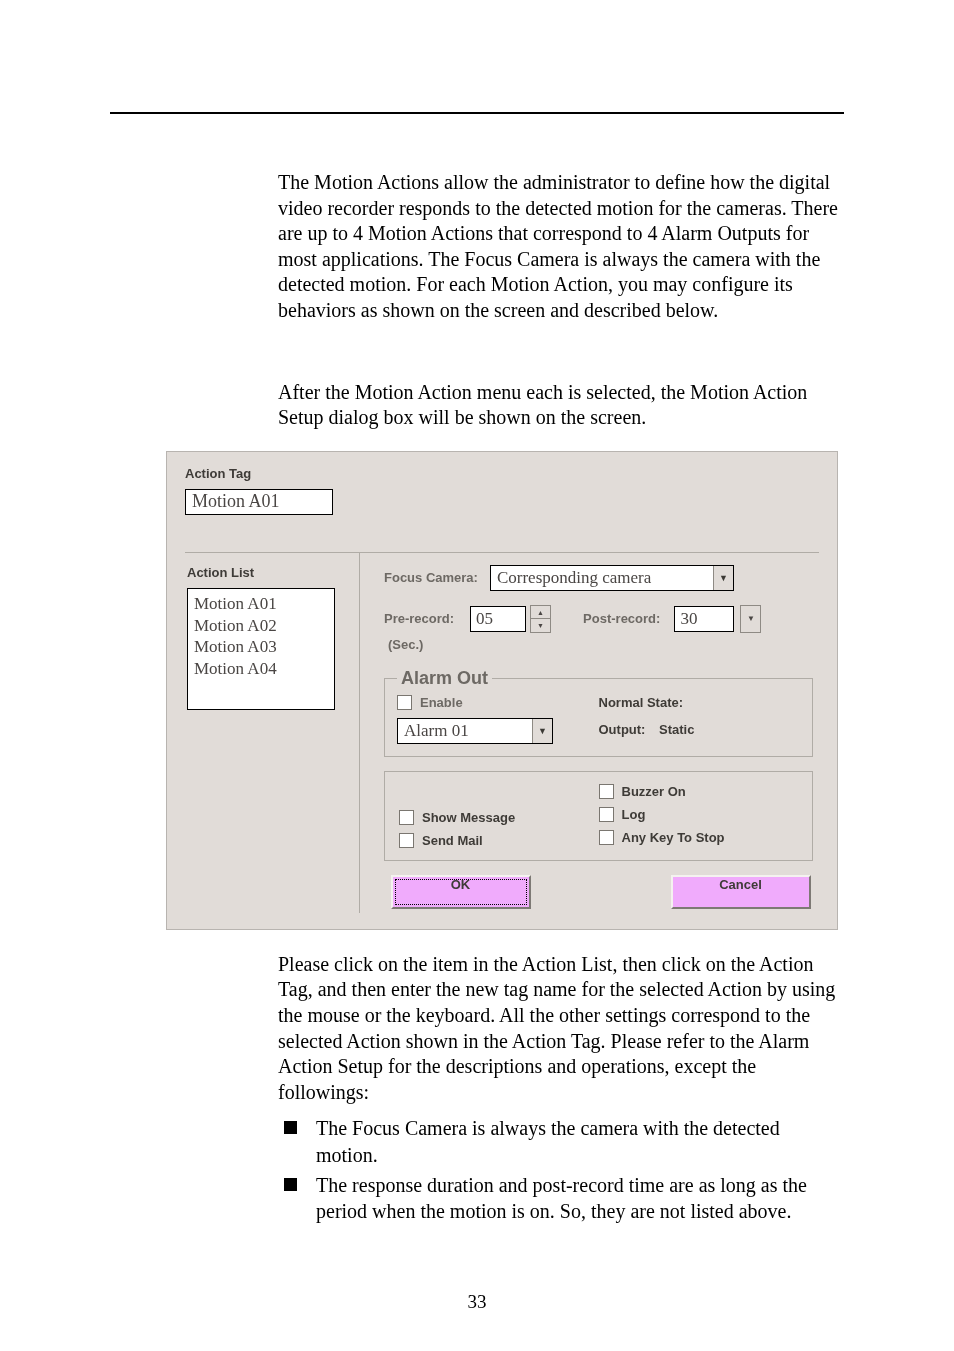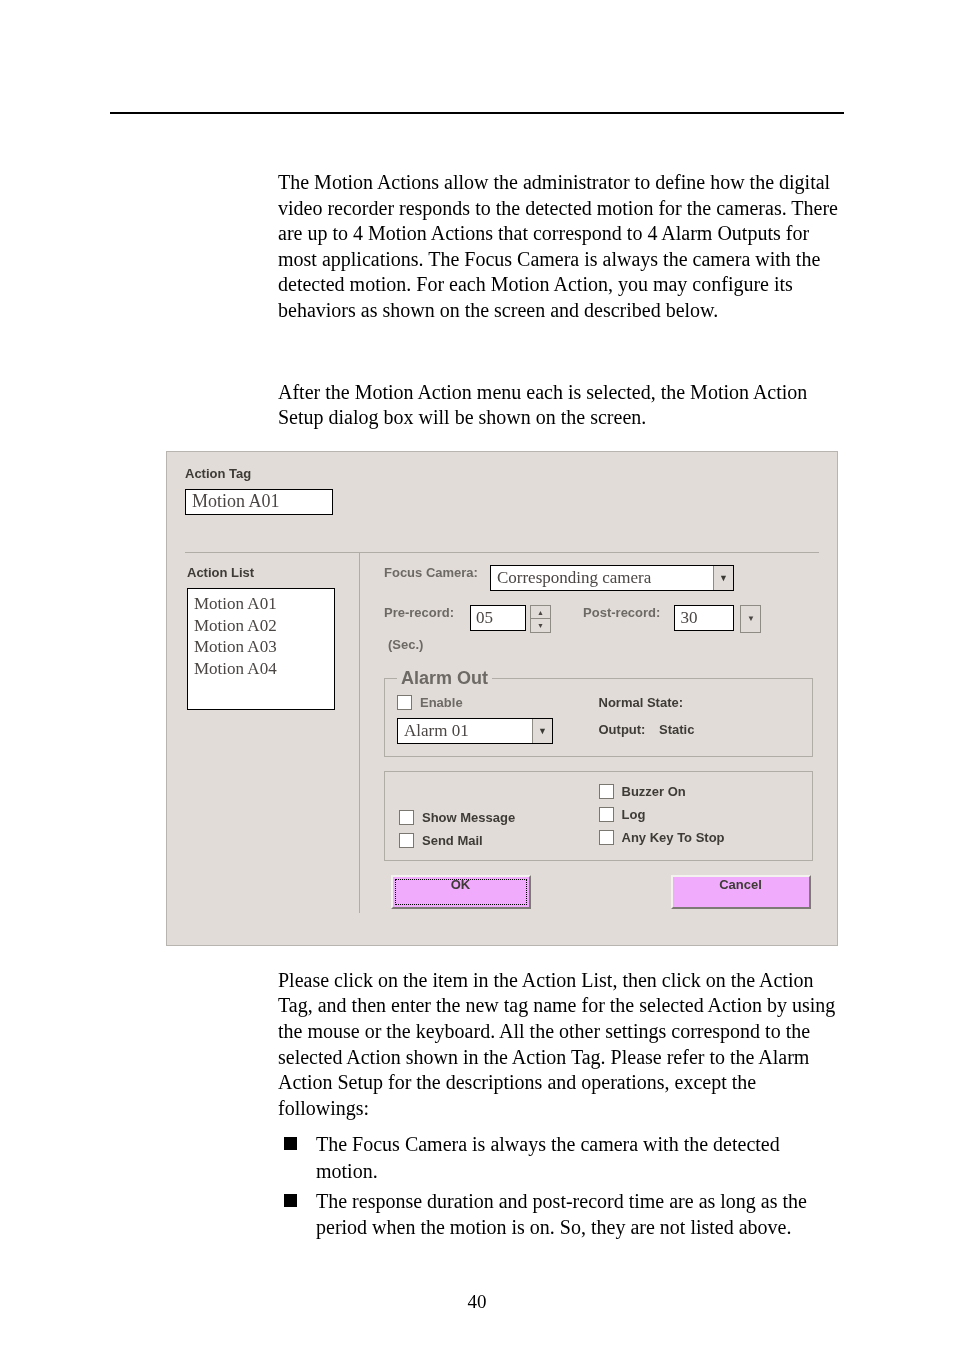--- a/index.html
+++ b/index.html
@@ -17,41 +17,41 @@
 
   
   .dialog{
     margin:20px 0 22px 56px;
     width:670px;
     border:1px solid #b8b4b0;
     background:#e1dcd8;
     position:relative;
     font:13px Tahoma,Verdana,sans-serif;color:#4a4644;
   }
-  .dlg-inner{padding:14px 18px 32px 18px}
+  .dlg-inner{padding:14px 18px 16px 18px}
   .dlg-top{height:86px;border-bottom:1px solid #b0aca6}
   .dlg-body{display:flex}
   .dlg-left{width:162px;padding:12px 10px 10px 2px;border-right:1px solid #b0aca6}
   .dlg-right{flex:1;padding:12px 2px 0 24px}
 
   .lbl-bold{font-weight:bold;color:#3e3b37}
   .gray-txt{color:#6d6964}
 
   .tag-input{
     margin-top:8px;width:134px;height:24px;background:#fff;
     border:1px solid #000;font:18px "Times New Roman",serif;
     padding:0 6px;display:flex;align-items:center;
   }
   .listbox{
     margin-top:8px;width:134px;height:112px;background:#fff;
     border:1px solid #000;font:17px "Times New Roman",serif;
     padding:4px 6px;line-height:1.28;
   }
 
-  .row{display:flex;align-items:flex-start}
+  .row{display:flex;align-items:center}
   .combo{
     position:relative;height:24px;background:#fff;border:1px solid #000;
     font:17px "Times New Roman",serif;display:flex;align-items:center;
     padding:0 24px 0 6px;
   }
   .combo .drop{
     position:absolute;right:0;top:0;width:19px;height:100%;
     border-left:1px solid #8e8a84;background:#e1dcd8;
     display:flex;align-items:center;justify-content:center;color:#3b3934;font-size:9px;
   }
@@ -228,13 +228,13 @@
     <p>Please click on the item in the Action List, then click on the Action Tag, and then enter the new tag name for the selected Action by using the mouse or the keyboard.   All the other settings correspond to the selected Action shown in the Action Tag.   Please refer to the Alarm Action Setup for the descriptions and operations, except the followings:</p>
   </div>
 
   <ul class="square">
     <li>The Focus Camera is always the camera with the detected motion.</li>
     <li>The response duration and post-record time are as long as the period when the motion is on.   So, they are not listed above.</li>
   </ul>
 
 </div>
 
-<div class="pgnum">40</div>
+<div class="pgnum">33</div>
 
 </body></html>

